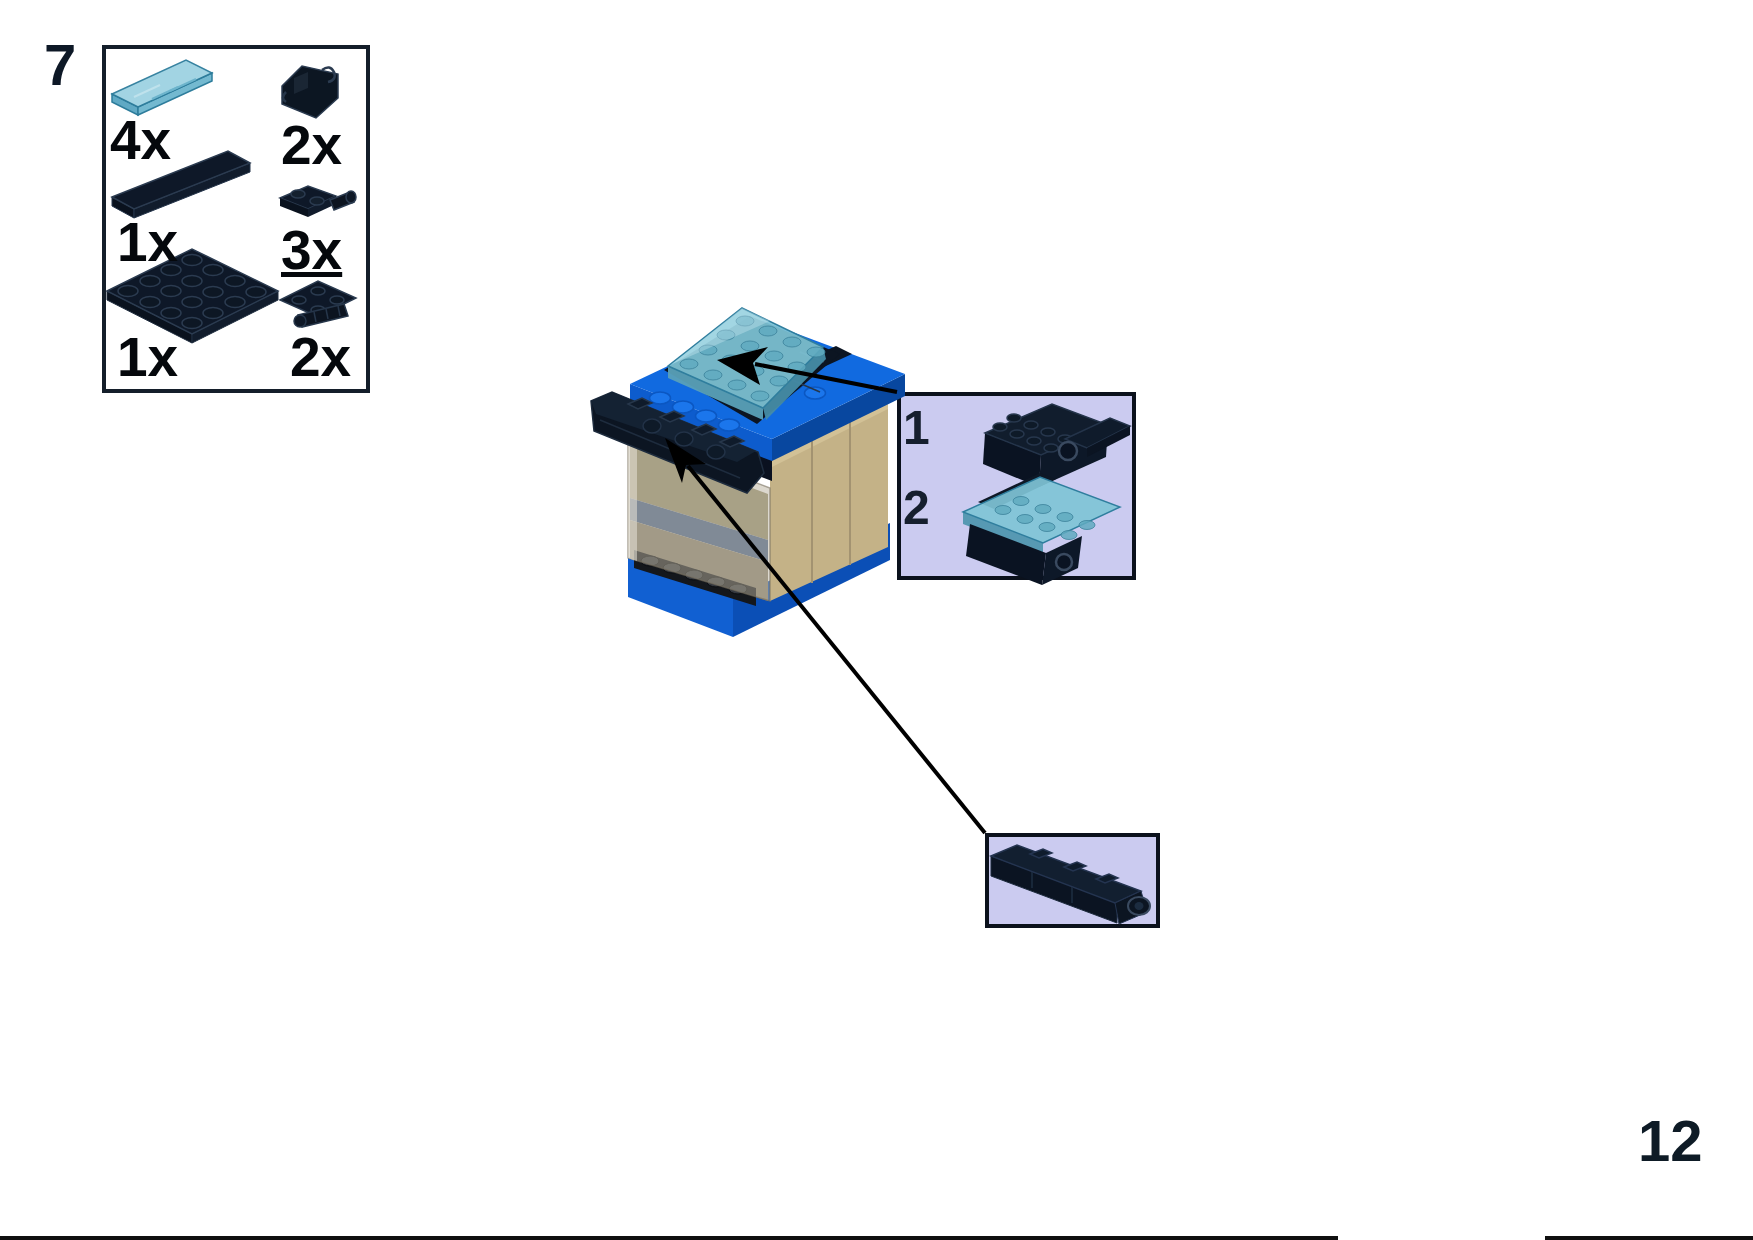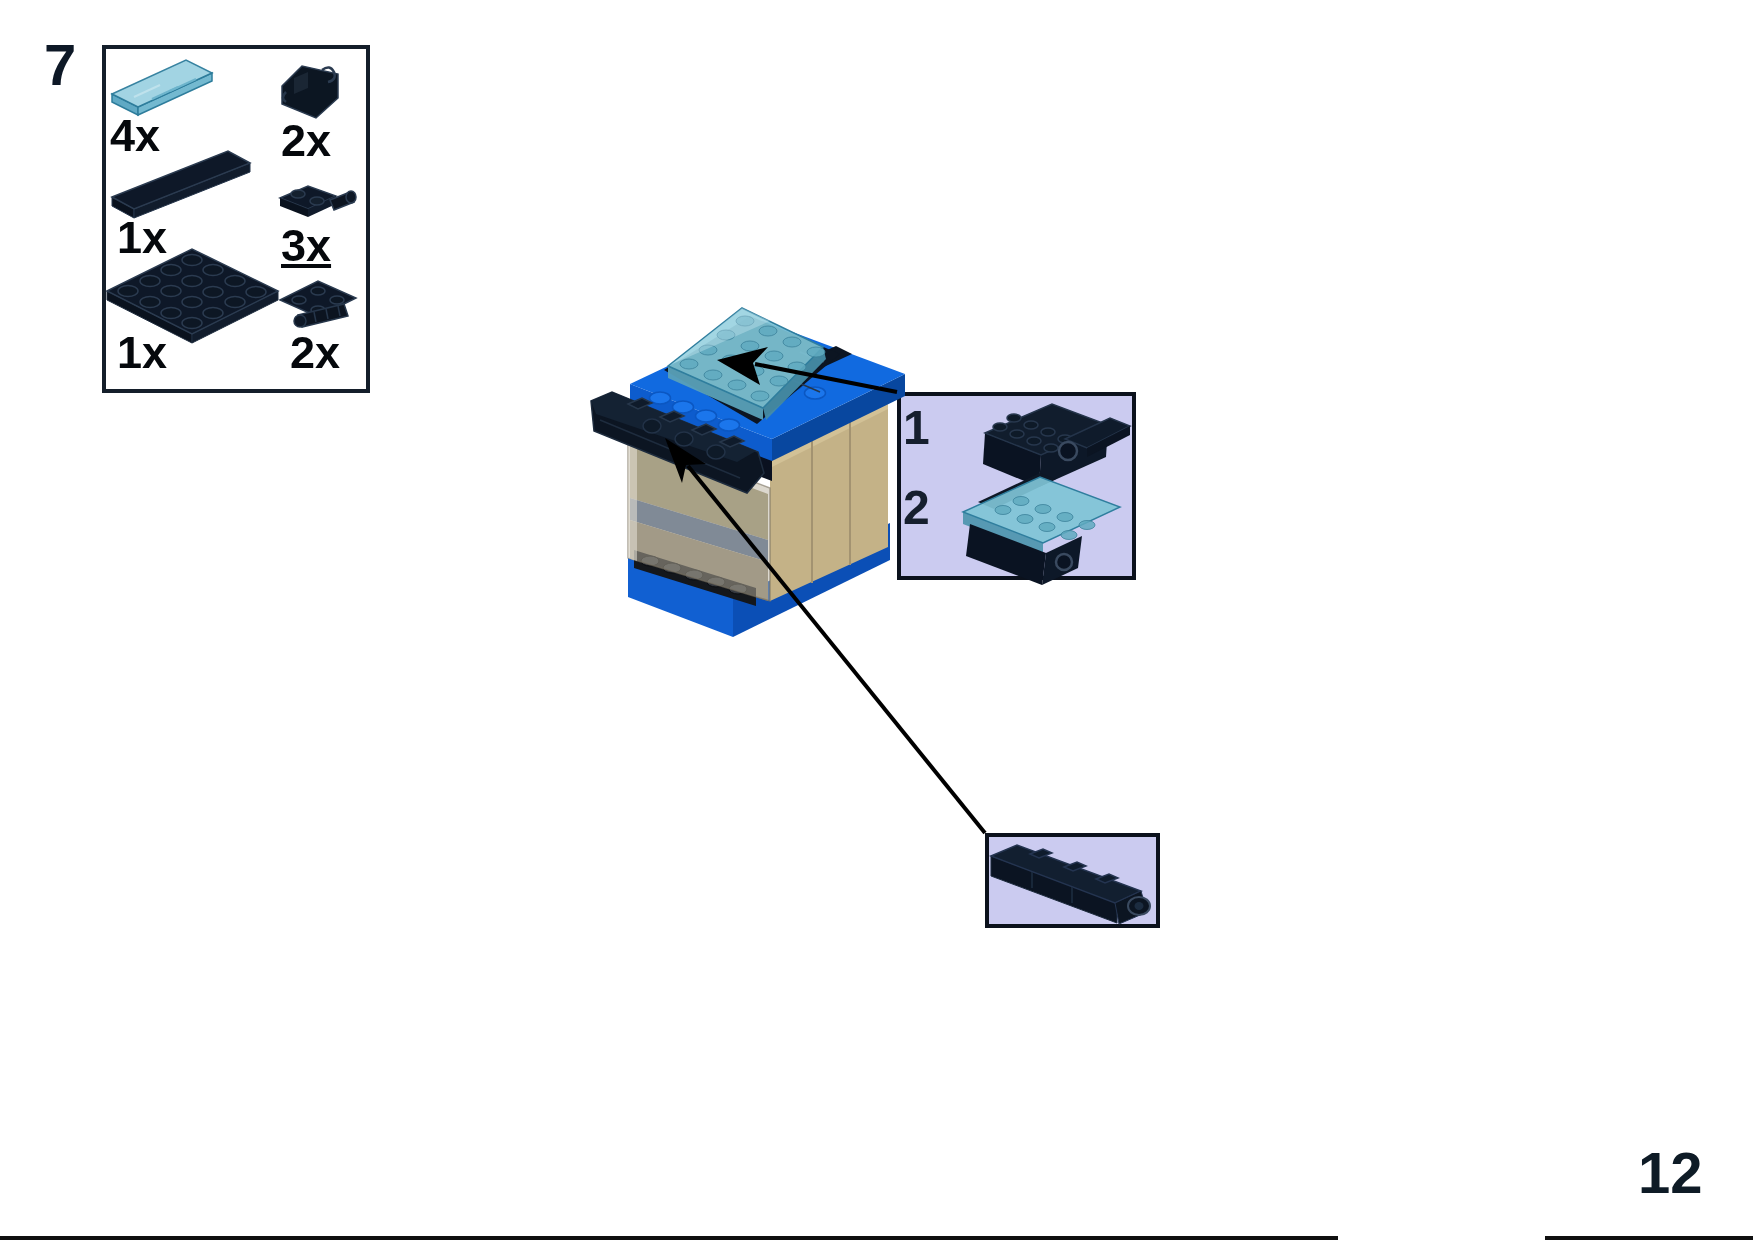--- a/index.html
+++ b/index.html
@@ -4,24 +4,24 @@
 <style>
   html,body{margin:0;padding:0;background:#ffffff;}
   #page{position:relative;width:1753px;height:1240px;background:#ffffff;overflow:hidden;
         font-family:"Liberation Sans", sans-serif;}
   .box{position:absolute;box-sizing:border-box;}
   #parts-box{left:102px;top:45px;width:268px;height:348px;border:4px solid #141e2a;background:#ffffff;z-index:1;}
   #callout-1{left:897px;top:392px;width:239px;height:188px;border:4px solid #0b111c;background:#cbcbf0;z-index:1;}
   #callout-2{left:985px;top:833px;width:175px;height:95px;border:4px solid #0b111c;background:#cbcbf0;z-index:1;}
   svg#art{position:absolute;left:0;top:0;z-index:2;pointer-events:none;}
   .lbl{position:absolute;z-index:3;font-weight:bold;color:#05080c;line-height:1;white-space:nowrap;}
-  .qty{font-size:45px;}
+  .qty{font-size:55px;}
   .stepnum{font-size:58px;color:#0d1826;}
   .subnum{font-size:48px;color:#161f2e;}
-  .pagenum{font-size:58px;color:#0e1b26;margin-top:32px;}
+  .pagenum{font-size:58px;color:#0e1b26;}
 </style>
 </head>
 <body>
 
 <div id="page">
 
   <div id="parts-box" class="box"></div>
   <div id="callout-1" class="box"></div>
   <div id="callout-2" class="box"></div>
 

